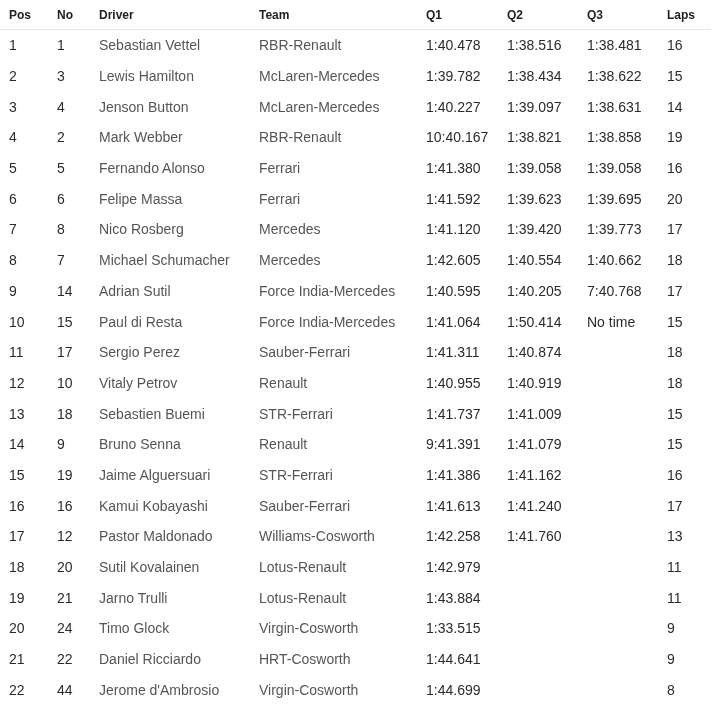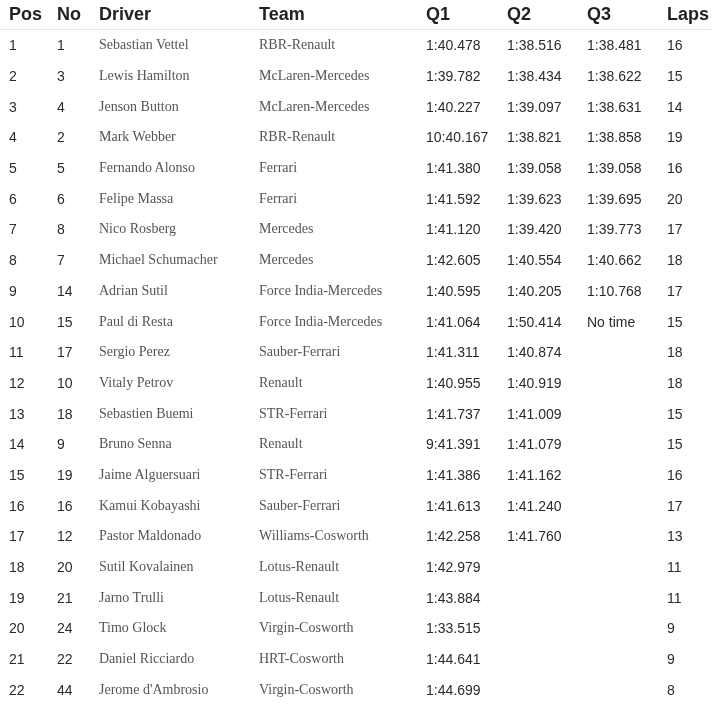--- a/index.html
+++ b/index.html
@@ -22,32 +22,32 @@
     table-layout: fixed;
   }
   table.results th {
     text-align: left;
     font-weight: bold;
     color: #222222;
     height: 29px;
     padding: 0 0 0 9px;
     border-bottom: 1px solid #e6e6e6;
     vertical-align: middle;
-    font-size: 18px;
+    font-size: 12px;
   }
   table.results td {
     text-align: left;
     height: 30.7px;
     padding: 0 0 0 9px;
     vertical-align: middle;
     white-space: nowrap;
     font-size: 14px;
   }
   td.c-pos, td.c-no, td.c-time, td.c-laps { color: #2b2b2b; }
-  td.c-driver, td.c-team { color: #555555; font-family: Liberation Serif, serif; }
+  td.c-driver, td.c-team { color: #555555; }
   col.w-pos   { width: 48px; }
   col.w-no    { width: 42px; }
   col.w-driver{ width: 160px; }
   col.w-team  { width: 167px; }
   col.w-q1    { width: 81px; }
   col.w-q2    { width: 80px; }
   col.w-q3    { width: 80px; }
   col.w-laps  { width: 53px; }
 </style>
 </head>
@@ -157,21 +157,21 @@
         <td class="c-time">1:40.662</td>
         <td class="c-laps">18</td>
       </tr>
       <tr>
         <td class="c-pos">9</td>
         <td class="c-no">14</td>
         <td class="c-driver">Adrian Sutil</td>
         <td class="c-team">Force India-Mercedes</td>
         <td class="c-time">1:40.595</td>
         <td class="c-time">1:40.205</td>
-        <td class="c-time">1:10.768</td>
+        <td class="c-time">7:40.768</td>
         <td class="c-laps">17</td>
       </tr>
       <tr>
         <td class="c-pos">10</td>
         <td class="c-no">15</td>
         <td class="c-driver">Paul di Resta</td>
         <td class="c-team">Force India-Mercedes</td>
         <td class="c-time">1:41.064</td>
         <td class="c-time">1:50.414</td>
         <td class="c-time">No time</td>

